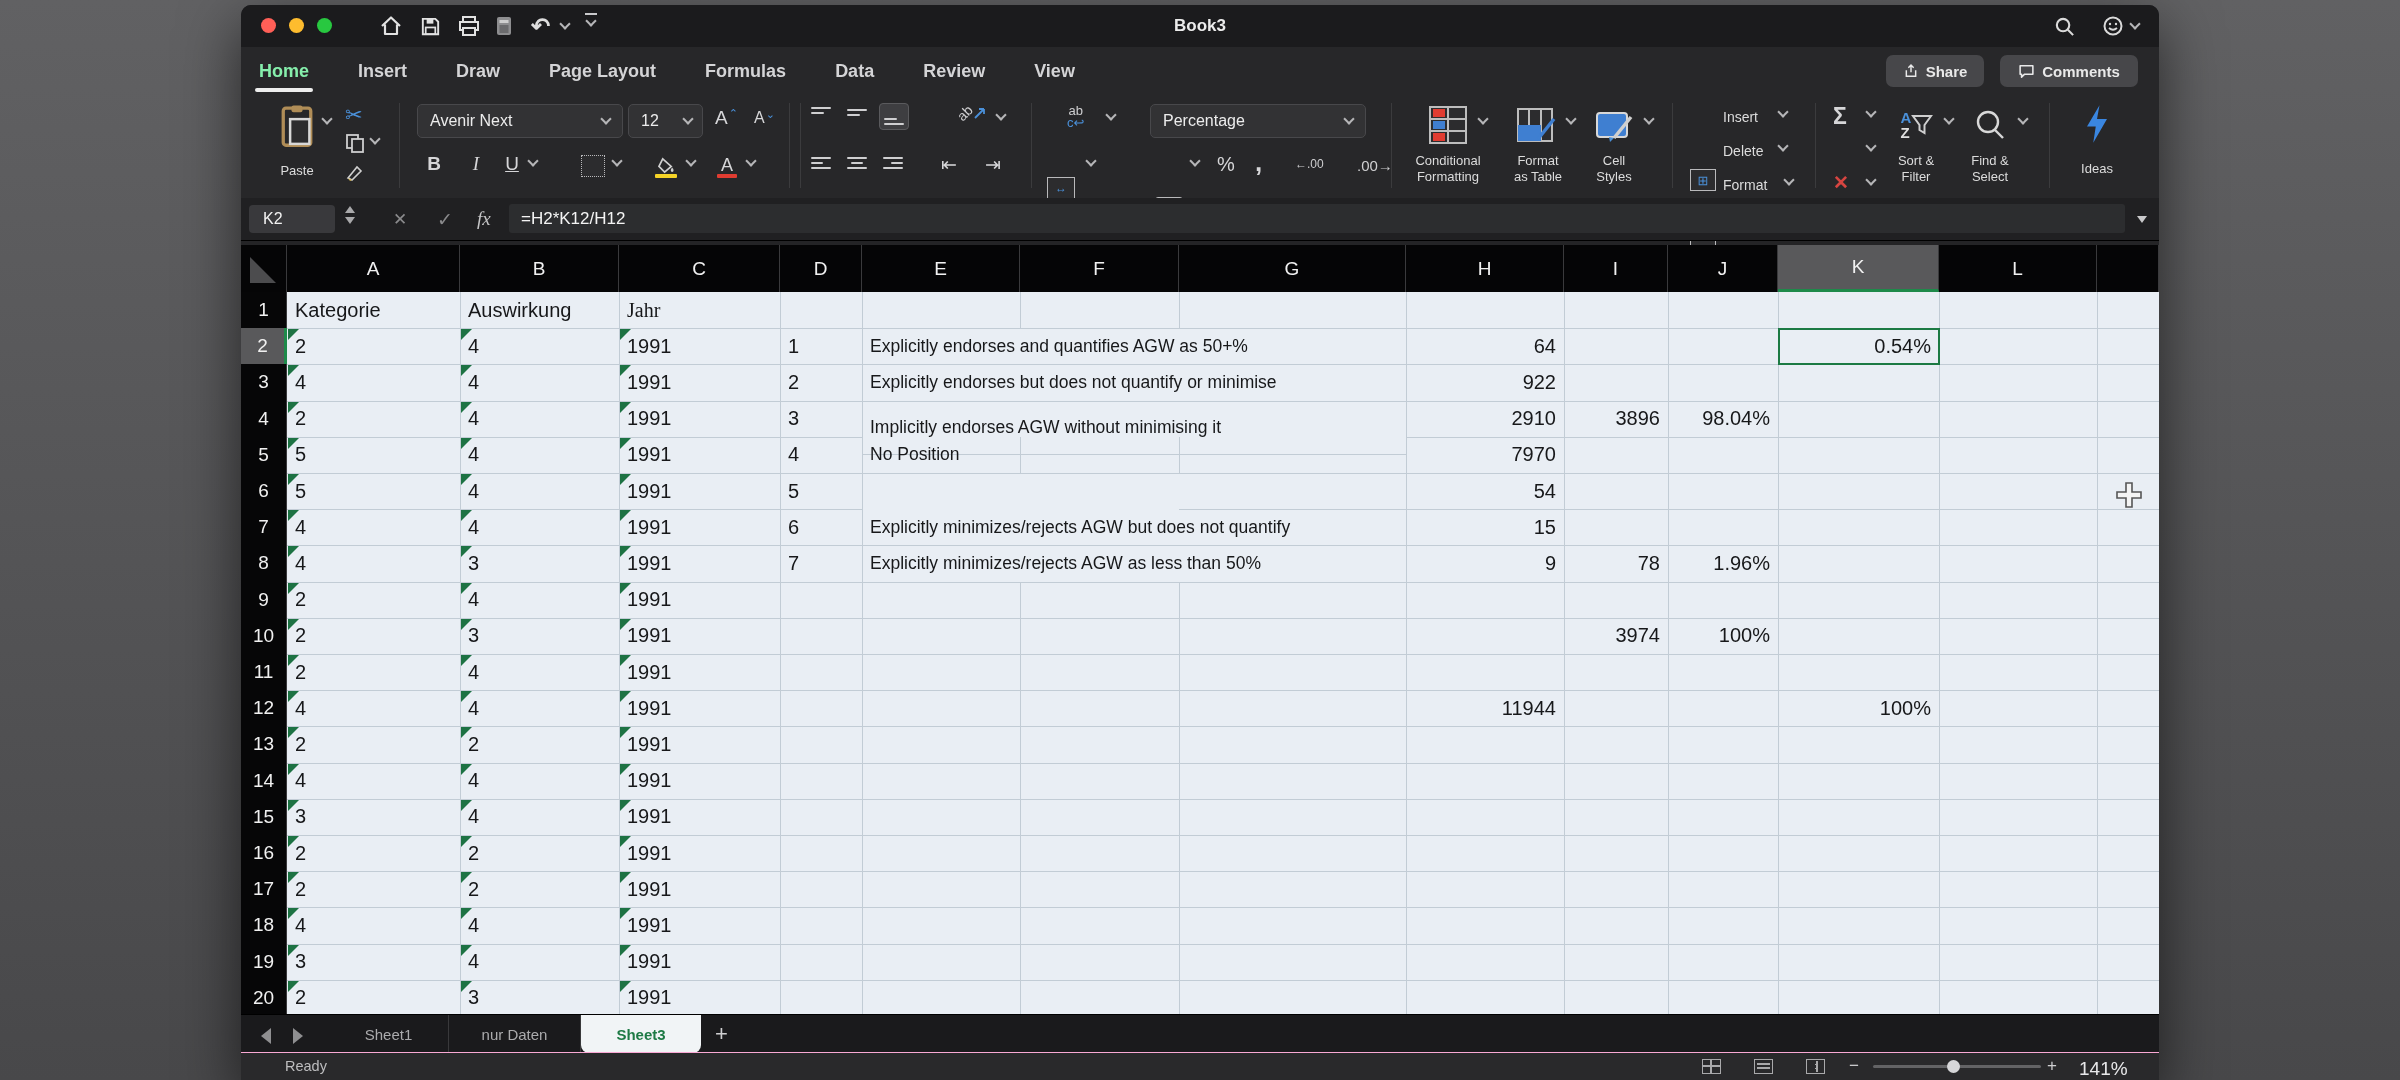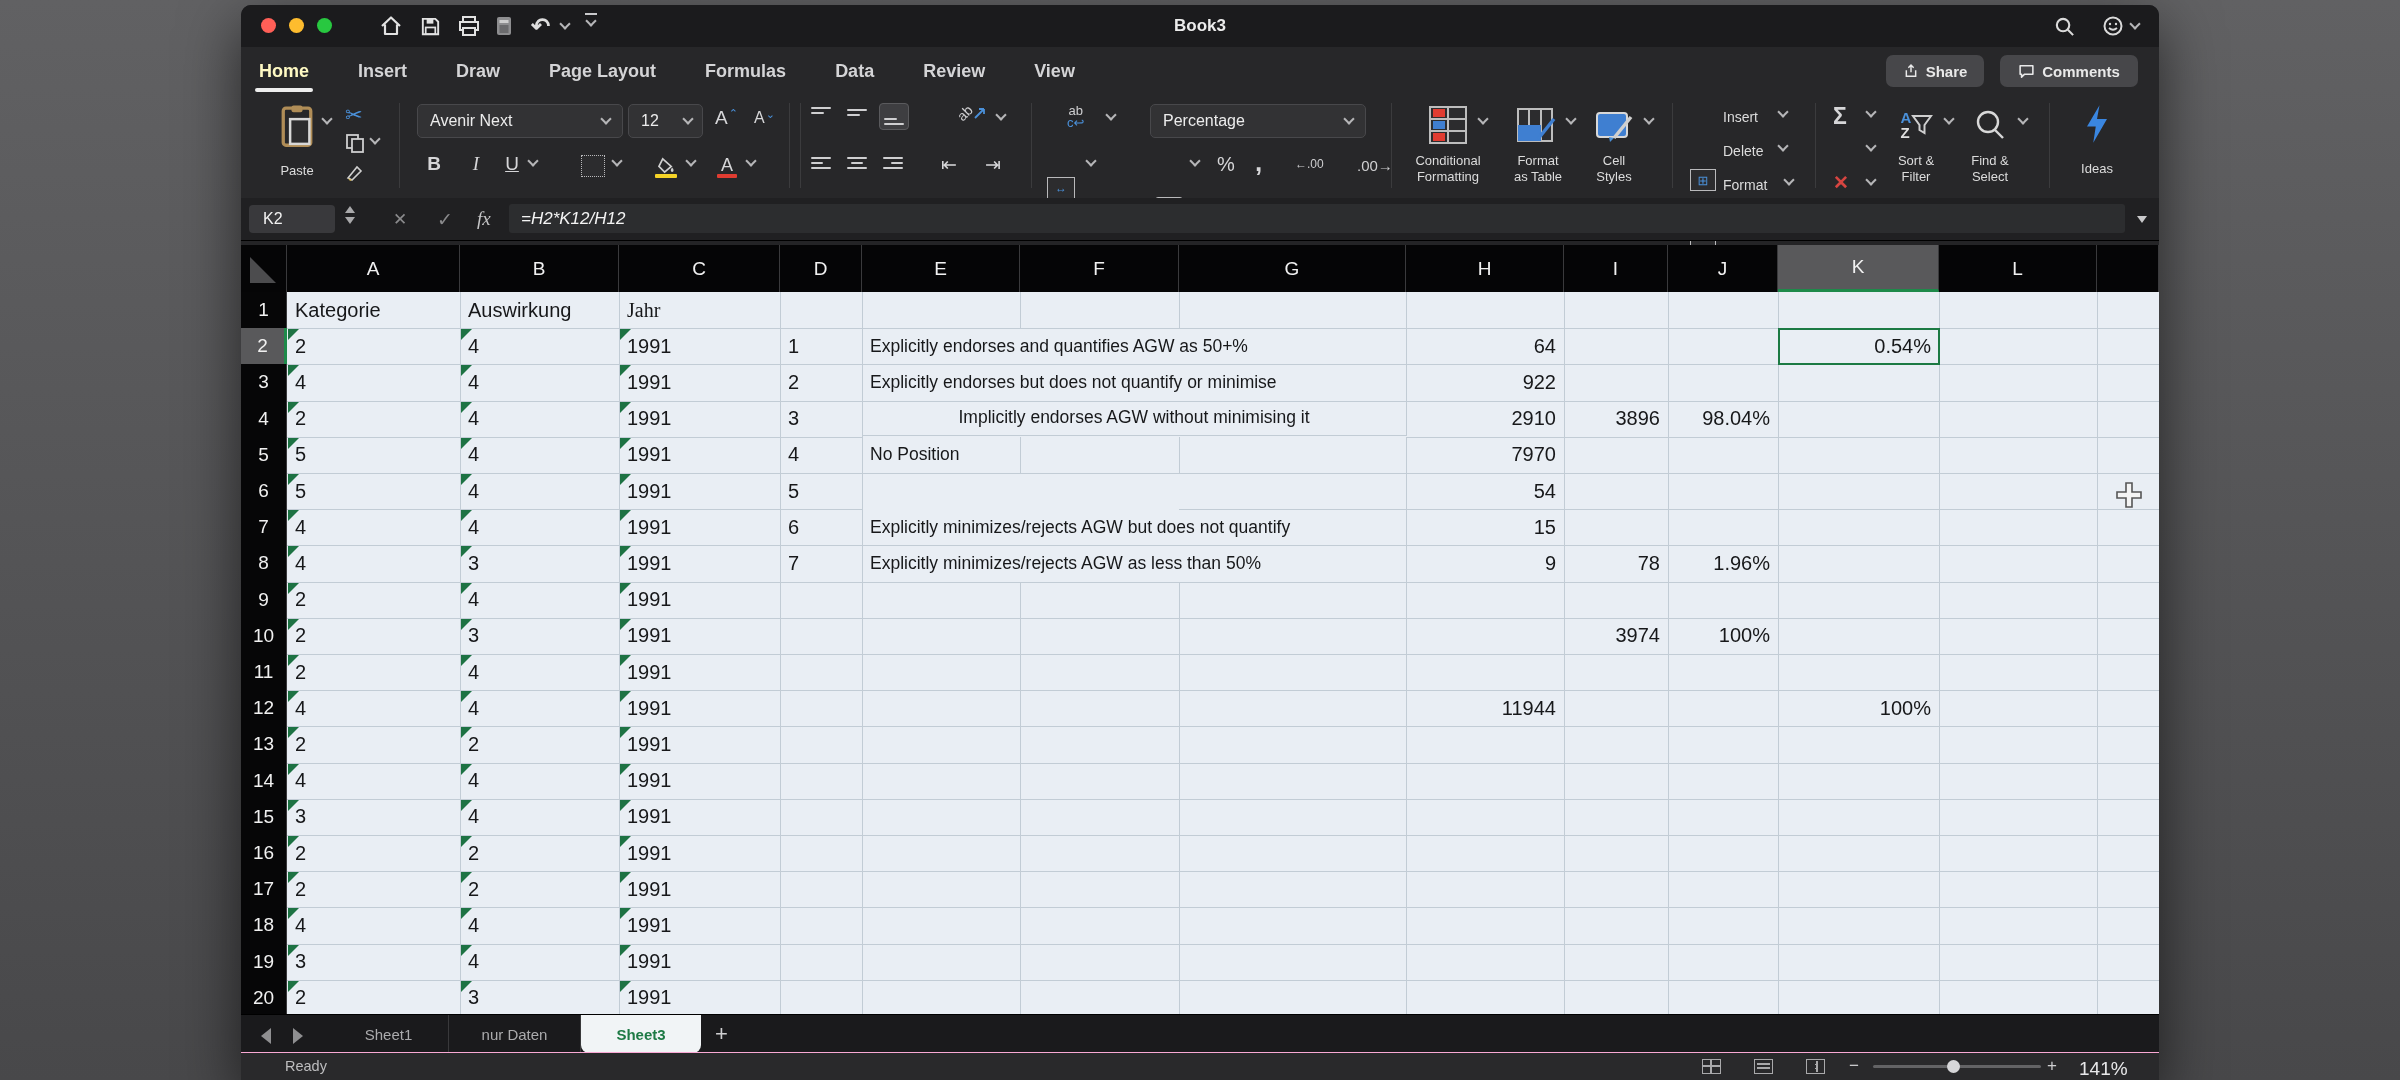--- a/index.html
+++ b/index.html
@@ -12,21 +12,21 @@
   .light{position:absolute;top:13px;width:15px;height:15px;border-radius:50%;}
   .tbi{position:absolute;top:8px;height:26px;display:flex;align-items:center;color:#dedede;}
   .title{position:absolute;left:0;right:0;top:11px;text-align:center;color:#ececec;font-size:17px;font-weight:bold;}
   .chev{display:inline-block;width:8px;height:8px;border-right:2px solid #b6b6b8;border-bottom:2px solid #b6b6b8;
         transform:rotate(45deg);margin-top:-4px;}
   .chev.sm{width:6px;height:6px;}
   
   .tabrow{position:absolute;top:42px;left:0;right:0;height:48px;background:#272729;}
   .tabs{position:absolute;left:16px;top:0;height:48px;display:flex;align-items:center;gap:45px;}
   .tab{color:#d4d4d6;font-size:18px;font-weight:bold;position:relative;padding:0 2px;cursor:default;}
-  .tab.active{color:#fef9c3;}
+  .tab.active{color:#86efac;}
   .tab.active::after{content:"";position:absolute;left:-2px;right:-2px;bottom:-10px;height:4px;border-radius:2px;background:#ededed;}
   .pill{position:absolute;top:8px;height:32px;background:#47474a;border-radius:7px;display:flex;align-items:center;
         justify-content:center;gap:7px;color:#e9e9e9;font-size:15px;font-weight:bold;}
   
   .ribbon{position:absolute;top:90px;left:0;right:0;height:103px;background:#272729;border-bottom:1px solid #0c0c0c;}
   .rdiv{position:absolute;top:8px;bottom:10px;width:1px;background:#3b3b3d;}
   .rbox{position:absolute;top:9px;height:32px;background:#323234;border:1px solid #48484b;border-radius:5px;
         color:#ececec;font-size:16px;display:flex;align-items:center;}
   .rlbl{position:absolute;color:#dcdcdc;font-size:13px;text-align:center;line-height:16px;}
   .ric{position:absolute;display:flex;align-items:center;justify-content:center;color:#d6d6d8;}
@@ -37,21 +37,21 @@
   .colorbar{position:absolute;left:2px;right:2px;bottom:1px;height:4px;border-radius:1px;}
   
   .fbar{position:absolute;top:193px;left:0;right:0;height:42px;background:#202022;border-bottom:1px solid #000;}
   .namebox{position:absolute;left:8px;top:7px;width:86px;height:28px;background:#39393c;border-radius:4px;
            color:#f2f2f2;font-size:16px;display:flex;align-items:center;padding-left:14px;box-sizing:border-box;}
   .stepper{position:absolute;left:104px;top:8px;display:flex;flex-direction:column;gap:4px;}
   .tri-up{width:0;height:0;border-left:5px solid transparent;border-right:5px solid transparent;border-bottom:7px solid #a9a9ab;}
   .tri-dn{width:0;height:0;border-left:5px solid transparent;border-right:5px solid transparent;border-top:7px solid #a9a9ab;}
   .fico{position:absolute;top:0;height:42px;display:flex;align-items:center;color:#8a8a8c;}
   .ffield{position:absolute;left:268px;right:34px;top:6px;height:29px;background:#2c2d2f;border-radius:3px;
-          color:#f4f4f4;font-size:17px;display:flex;align-items:center;padding-left:12px;box-sizing:border-box;font-style:italic;}
+          color:#f4f4f4;font-size:17px;display:flex;align-items:center;padding-left:12px;box-sizing:border-box;}
   
   .grid{position:absolute;top:240px;left:0;right:0;height:769px;background:#e9eef4;overflow:hidden;}
   .ghead{position:absolute;top:0;height:47px;background:#050506;color:#f1f1f1;font-size:19px;display:flex;
          align-items:center;justify-content:center;border-right:1px solid #3a3a3c;box-sizing:border-box;}
   .ghead.sel{background:#59595b;border-bottom:3px solid #1e8a4a;}
   .gcorner{position:absolute;left:0;top:0;width:46px;height:47px;background:#050506;border-right:1px solid #3a3a3c;box-sizing:border-box;}
   .gcorner b{position:absolute;left:9px;bottom:9px;width:0;height:0;border-bottom:26px solid #4c4c4e;border-right:26px solid transparent;}
   .rhead{position:absolute;left:0;width:46px;background:#060607;color:#f0f0f0;font-size:19px;display:flex;align-items:center;
          justify-content:center;border-bottom:1px solid #323234;border-right:1px solid #3a3a3c;box-sizing:border-box;}
   .rhead.sel{background:#59595b;border-right:3px solid #1e8a4a;}
@@ -603,21 +603,21 @@
         <span>4</span>
         <i class="tri"></i>
       </div>
       <div class="cell" style="left: 378px; top: 155.6px; width: 162px; height: 37.2px;">
         <span>1991</span>
         <i class="tri"></i>
       </div>
       <div class="cell" style="left: 539px; top: 155.6px; width: 83px; height: 37.2px;">
         <span>3</span>
       </div>
-      <div class="cell small" style="left: 621px; top: 155.6px; width: 545px; height: 35px; justify-content: center;">
+      <div class="cell small" style="left: 621px; top: 155.6px; width: 545px; height: 54px;">
         <span>Implicitly endorses AGW without minimising it</span>
       </div>
       <div class="cell right" style="left: 1165px; top: 155.6px; width: 159px; height: 37.2px;">
         <span>2910</span>
       </div>
       <div class="cell right" style="left: 1323px; top: 155.6px; width: 105px; height: 37.2px;">
         <span>3896</span>
       </div>
       <div class="cell right" style="left: 1427px; top: 155.6px; width: 111px; height: 37.2px;">
         <span>98.04%</span>

